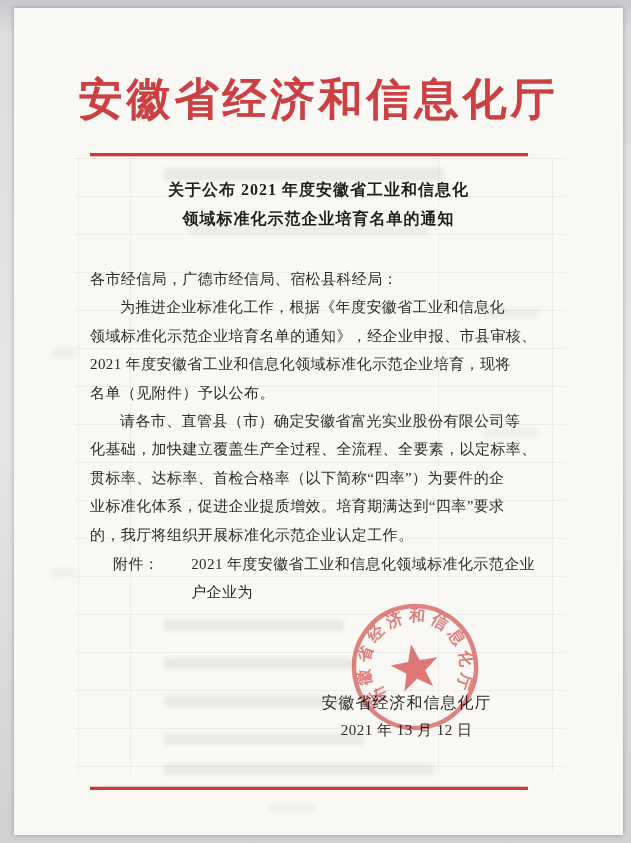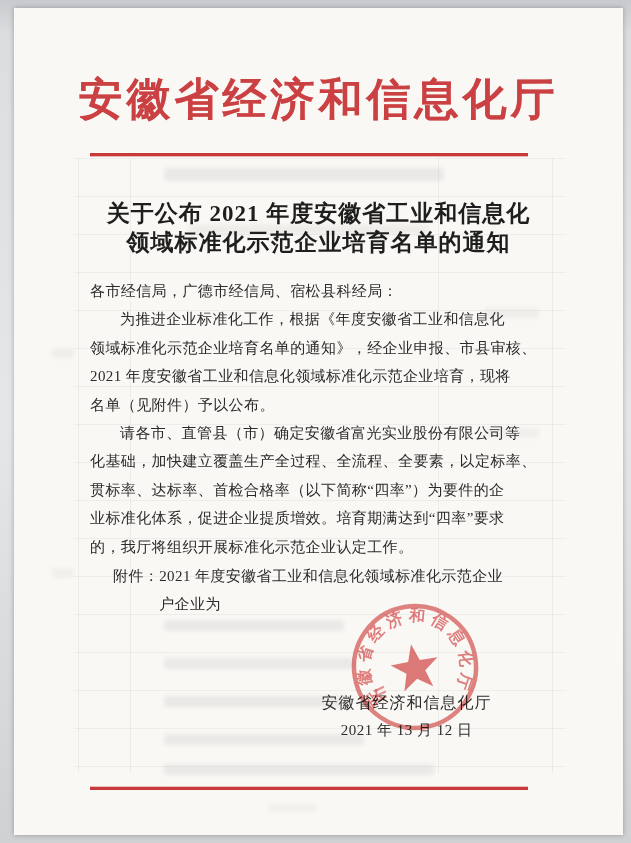--- a/index.html
+++ b/index.html
@@ -53,31 +53,31 @@
     text-shadow:0 0 .5px rgba(203,65,67,.5);
     white-space:nowrap;
   }
   .rule{position:absolute;background:var(--rule-red);}
   .rule-top{left:76px;top:145px;width:438px;height:3px;box-shadow:0 1px 0 rgba(201,58,60,.35);}
   .rule-bottom{left:76px;top:779px;width:438px;height:2.5px;box-shadow:0 -1px 0 rgba(201,58,60,.3);}
   
   .doc-title{
     position:absolute;left:0;top:167px;width:609px;
     text-align:center;color:#1e1e1e;
-    font-size:23px;font-weight:bold;line-height:29px;letter-spacing:1px;margin-top:24px;
+    font-size:16px;font-weight:bold;line-height:29px;letter-spacing:1px;
   }
   
   .body-text{
-    position:absolute;left:76px;top:269px;width:442px;
+    position:absolute;left:76px;top:257px;width:442px;
     color:var(--body-text);font-size:15px;line-height:28.4px;letter-spacing:.4px;
   }
   .doc-line{white-space:nowrap;}
   .doc-line.indent{text-indent:2em;}
   .attachment{
-    display:flex;margin-left:23px;margin-top:1px;
+    display:flex;margin-left:23px;margin-top:1px;gap:32px;
   }
   .attachment-label{flex:0 0 auto;white-space:nowrap;}
   
   .sign-block{
     position:absolute;left:285px;top:685px;width:215px;text-align:center;
     color:var(--body-text);
   }
   .sign-name{font-size:16px;letter-spacing:1px;white-space:nowrap;}
   .sign-date{font-size:15px;margin-top:7px;letter-spacing:.5px;white-space:nowrap;}
   

